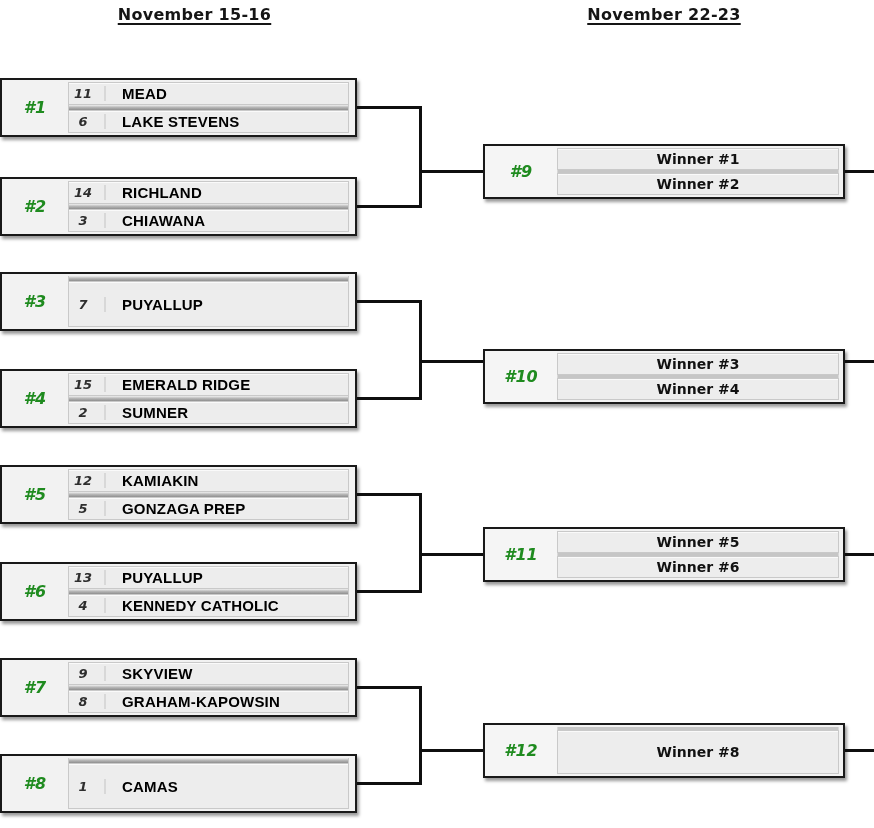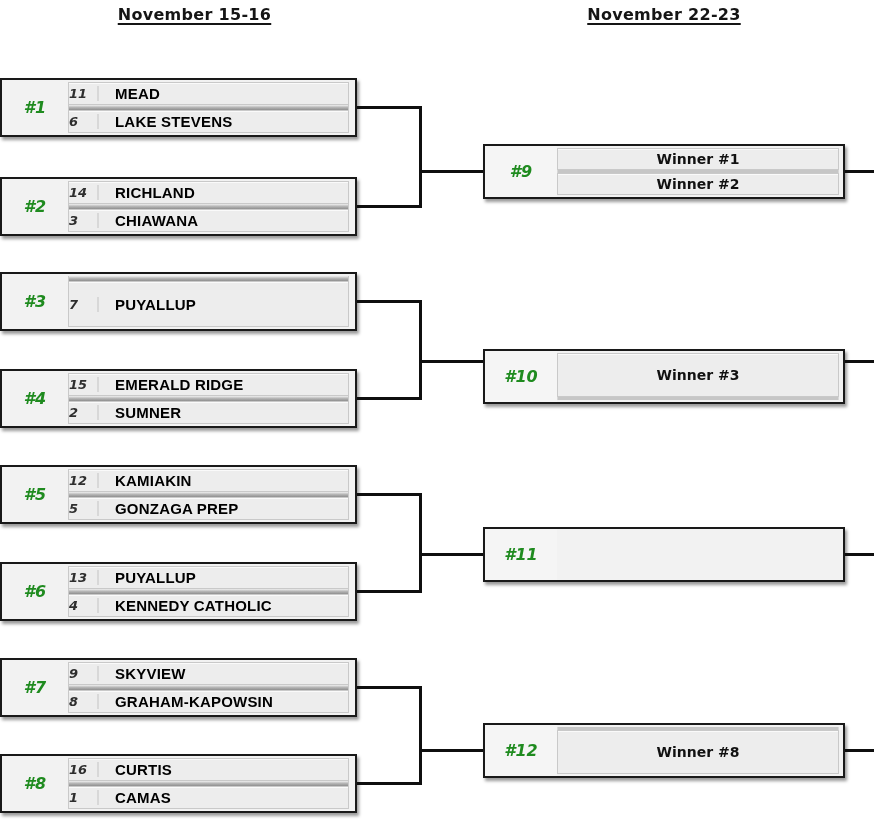--- a/index.html
+++ b/index.html
@@ -23,21 +23,21 @@
 
   .rows{flex:1;display:flex;flex-direction:column;padding:2px 6px 2px 0;min-width:0;}
   .box.r .rows{padding:2px 4px 2px 0;}
 
   .trow{flex:1;display:flex;align-items:center;background:#ededed;border:1px solid #c9c9c9;
         box-shadow:inset 0 1px 0 #fafafa;min-height:0;}
   .divl{height:5px;background:linear-gradient(180deg,#f0f0f0 0%,#b8b8b8 45%,#8f8f8f 100%);
         border-left:1px solid #c9c9c9;border-right:1px solid #c9c9c9;}
   .divr{height:3px;background:#c6c6c6;border-left:1px solid #d8d8d8;border-right:1px solid #d8d8d8;}
 
-  .seed{width:28px;flex:none;text-align:left;font-style:italic;font-weight:bold;
+  .seed{width:28px;flex:none;text-align:center;padding-right:7px;font-style:italic;font-weight:bold;
         font-size:13px;color:#2e2e2e;border-right:2px solid #d8d8d8;}
   .tname{padding-left:16px;font-family:"Liberation Sans",sans-serif;font-weight:bold;font-size:15px;
          color:#000;letter-spacing:.2px;white-space:nowrap;overflow:hidden;}
   .wname{flex:1;text-align:center;font-weight:bold;font-size:14px;color:#111;}
 
   .line{position:absolute;background:#0f0f0f;}
   .h{height:3px;} .v{width:3px;}
 </style>
 </head>
 <body>
@@ -144,24 +144,20 @@
       <div class="trow">
         <span class="seed">8</span>
         <span class="tname">GRAHAM-KAPOWSIN</span>
       </div>
     </div>
   </div>
 
   <div class="box l" style="top:754px">
     <div class="mlabel">#8</div>
     <div class="rows">
-      <div class="trow">
-        <span class="seed">16</span>
-        <span class="tname">CURTIS</span>
-      </div>
       <div class="divl"></div>
       <div class="trow">
         <span class="seed">1</span>
         <span class="tname">CAMAS</span>
       </div>
     </div>
   </div>
 
   <div class="box r" style="top:144px">
     <div class="mlabel">#9</div>
@@ -176,25 +172,37 @@
     </div>
   </div>
 
   <div class="box r" style="top:349px">
     <div class="mlabel">#10</div>
     <div class="rows">
       <div class="trow">
         <span class="wname">Winner #3</span>
       </div>
       <div class="divr"></div>
+      <div class="trow">
+        <span class="wname">Winner #4</span>
+      </div>
     </div>
   </div>
 
   <div class="box r" style="top:527px">
     <div class="mlabel">#11</div>
+    <div class="rows">
+      <div class="trow">
+        <span class="wname">Winner #5</span>
+      </div>
+      <div class="divr"></div>
+      <div class="trow">
+        <span class="wname">Winner #6</span>
+      </div>
+    </div>
   </div>
 
   <div class="box r" style="top:723px">
     <div class="mlabel">#12</div>
     <div class="rows">
       <div class="divr"></div>
       <div class="trow">
         <span class="wname">Winner #8</span>
       </div>
     </div>

